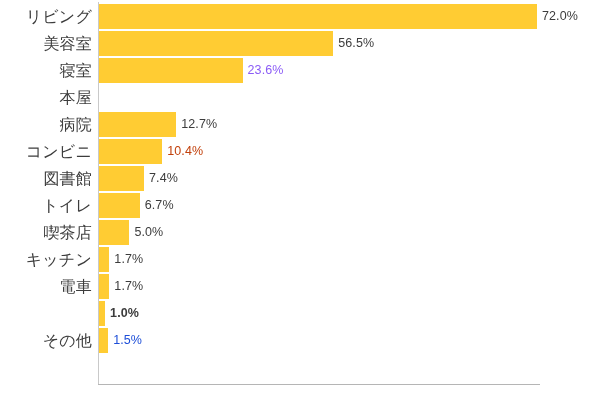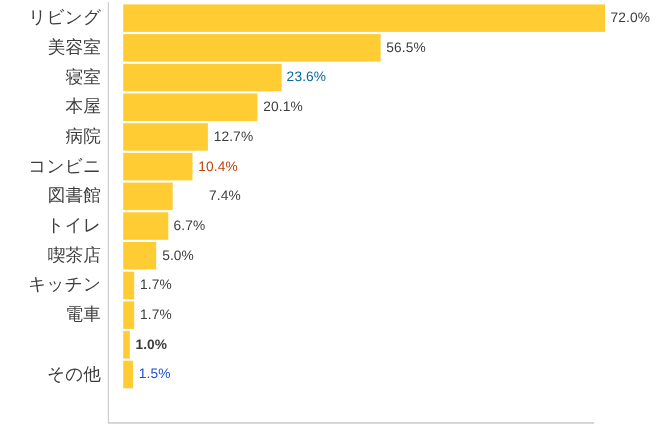--- a/index.html
+++ b/index.html
@@ -57,21 +57,21 @@
     height: 25px;
     line-height: 25px;
     text-align: right;
     font-size: 16px;
     color: #3c3c3c;
     white-space: nowrap;
     letter-spacing: 0.2px;
   }
   .bar-area {
     position: absolute;
-    left: 112px;
+    left: 99px;
     top: 0;
     height: 39px;
     right: 0;
     padding-left: 37px;
   }
   .bar {
     position: absolute;
     left: 0;
     top: 0;
     height: 25px;
@@ -106,49 +106,45 @@
         <div class="cat-label">美容室</div>
         <div class="bar-area">
           <div class="bar" style="width: 234.208px; background: rgb(255, 204, 51);"></div>
           <div class="bar-value" style="left: 239.208px; color: rgb(60, 60, 60);">56.5%</div>
         </div>
       </div>
       <div class="row">
         <div class="cat-label">寝室</div>
         <div class="bar-area">
           <div class="bar" style="width: 143.567px; background: rgb(255, 204, 51);"></div>
-          <div class="bar-value" style="left: 148.567px; color: #0369a1;">23.6%</div>
+          <div class="bar-value" style="left: 148.567px; color: #8b5cf6;">23.6%</div>
         </div>
       </div>
       <div class="row">
         <div class="cat-label">本屋</div>
-        <div class="bar-area">
-          <div class="bar" style="width: 122.275px; background: rgb(255, 204, 51);"></div>
-          <div class="bar-value" style="left: 127.275px; color: rgb(60, 60, 60);">20.1%</div>
-        </div>
       </div>
       <div class="row">
         <div class="cat-label">病院</div>
         <div class="bar-area">
           <div class="bar" style="width: 77.2583px; background: rgb(255, 204, 51);"></div>
           <div class="bar-value" style="left: 82.2583px; color: rgb(60, 60, 60);">12.7%</div>
         </div>
       </div>
       <div class="row">
         <div class="cat-label">コンビニ</div>
         <div class="bar-area">
           <div class="bar" style="width: 63.2667px; background: rgb(255, 204, 51);"></div>
           <div class="bar-value" style="left: 68.2667px; color: #c2410c;">10.4%</div>
         </div>
       </div>
       <div class="row">
         <div class="cat-label">図書館</div>
         <div class="bar-area">
           <div class="bar" style="width: 45.0167px; background: rgb(255, 204, 51);"></div>
-          <div class="bar-value" style="left: 50.0167px; color: rgb(60, 60, 60); margin-left: 28px;">7.4%</div>
+          <div class="bar-value" style="left: 50.0167px; color: rgb(60, 60, 60);">7.4%</div>
         </div>
       </div>
       <div class="row">
         <div class="cat-label">トイレ</div>
         <div class="bar-area">
           <div class="bar" style="width: 40.7583px; background: rgb(255, 204, 51);"></div>
           <div class="bar-value" style="left: 45.7583px; color: rgb(60, 60, 60);">6.7%</div>
         </div>
       </div>
       <div class="row">

